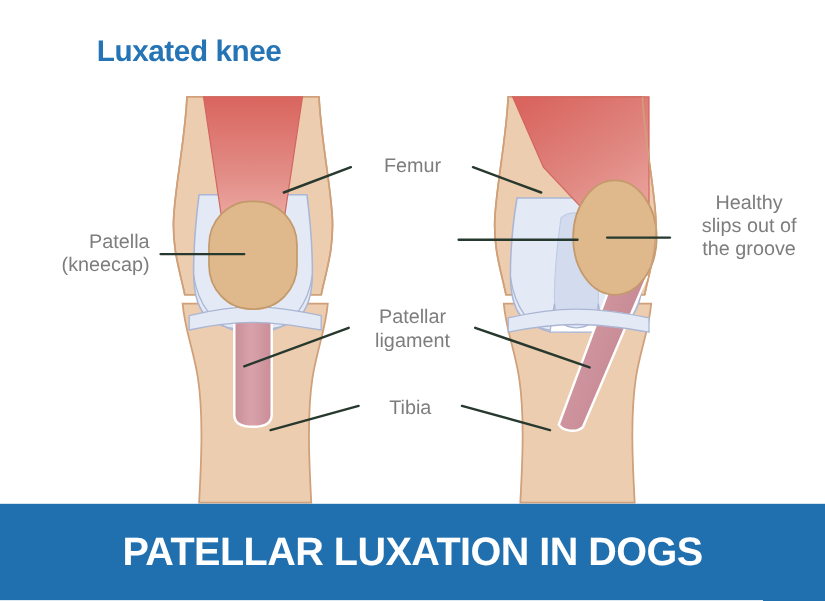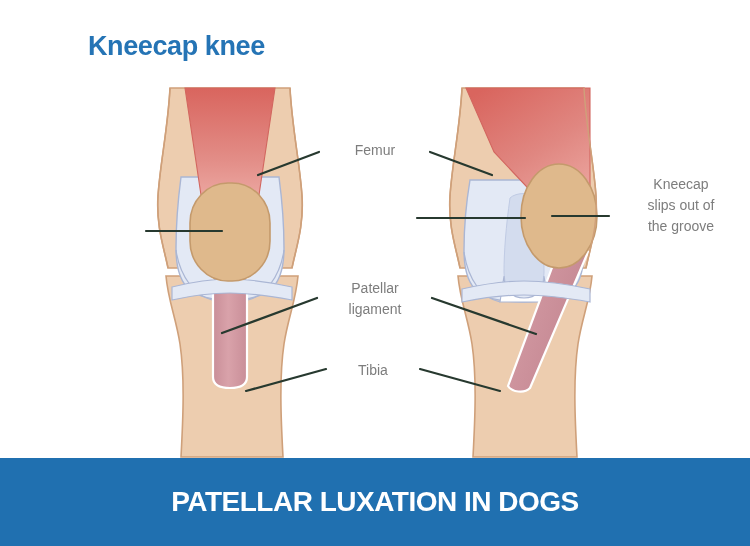--- a/index.html
+++ b/index.html
@@ -28,21 +28,21 @@
     color: #2574B5;
     white-space: nowrap;
   }
   #heading-healthy { left: 88px;  top: 31px; }
   #heading-luxated { left: 444px; top: 31px; }
 
   
   .anno {
     position: absolute;
     font-family: "Liberation Sans", sans-serif;
-    font-size: 14px;
+    font-size: 18px;
     line-height: 21px;
     color: #7d7d7d;
     white-space: pre-line;
   }
 
   #anno-patella        { left: 18px;  top: 209px; width: 118px; text-align: right; }
   #anno-femur          { left: 327px; top: 140px; width: 96px;  text-align: center; }
   #anno-femoral-groove { left: 320px; top: 197px; width: 110px; text-align: center; }
   #anno-patellar-lig   { left: 323px; top: 278px; width: 104px; text-align: center; }
   #anno-tibia          { left: 333px; top: 360px; width: 80px;  text-align: center; }
@@ -61,21 +61,21 @@
     position: absolute;
     left: 0;
     top: 0;
     width: 750px;
     height: 88px;
     display: flex;
     align-items: center;
     justify-content: center;
     font-family: "Liberation Sans", sans-serif;
     font-weight: bold;
-    font-size: 28px;
+    font-size: 36px;
     letter-spacing: -0.5px;
     color: #ffffff;
     white-space: nowrap;
   }
 
   
   #art {
     position: absolute;
     left: 0; top: 0;
     width: 750px;
@@ -229,33 +229,35 @@
       <line x1="430" y1="152" x2="492" y2="175"></line>
       <line x1="417" y1="218" x2="525" y2="218"></line>
       <line x1="317" y1="298" x2="222" y2="333"></line>
       <line x1="432" y1="298" x2="536" y2="334"></line>
       <line x1="326" y1="369" x2="246" y2="391"></line>
       <line x1="420" y1="369" x2="500" y2="391"></line>
       <line x1="609" y1="216" x2="552" y2="216"></line>
     </g>
   </svg>
 
-  <div class="col-heading" id="heading-healthy">Kneecap knee</div>
-
-
+  <div class="col-heading" id="heading-healthy">Luxated knee</div>
+
+
+  <div class="anno" id="anno-patella">Patella
+(kneecap)</div>
 
   <div class="anno" id="anno-femur">Femur</div>
 
 
   <div class="anno" id="anno-patellar-lig">Patellar
 ligament</div>
 
   <div class="anno" id="anno-tibia">Tibia</div>
 
-  <div class="anno" id="anno-kneecap-slips">Kneecap
+  <div class="anno" id="anno-kneecap-slips">Healthy
 slips out of
 the groove</div>
 
   <div id="banner">
     <div id="banner-text">PATELLAR LUXATION IN DOGS</div>
   </div>
 
 </div>
 
 </body></html>

